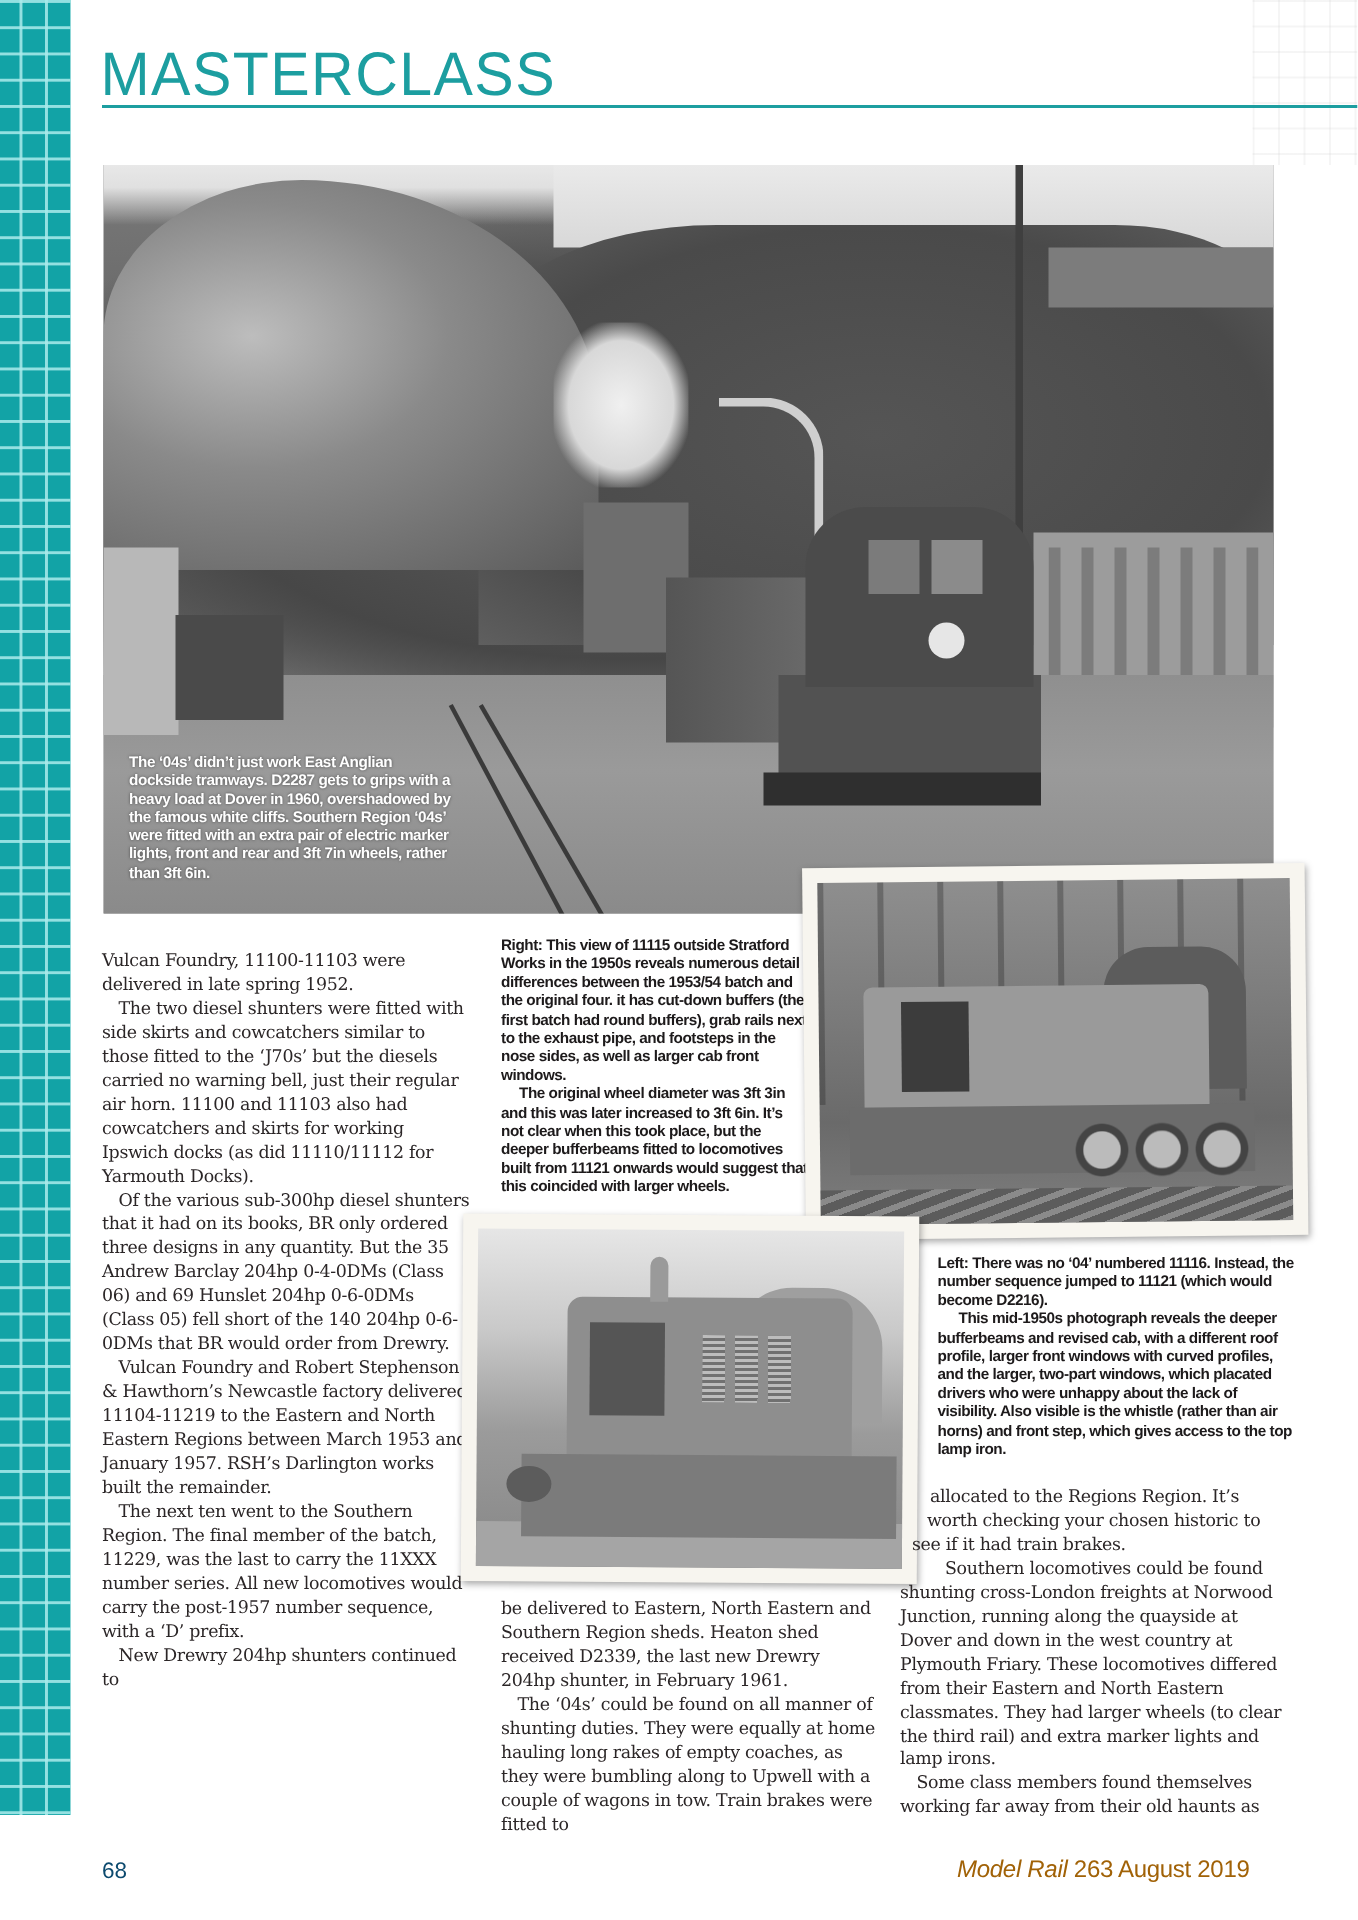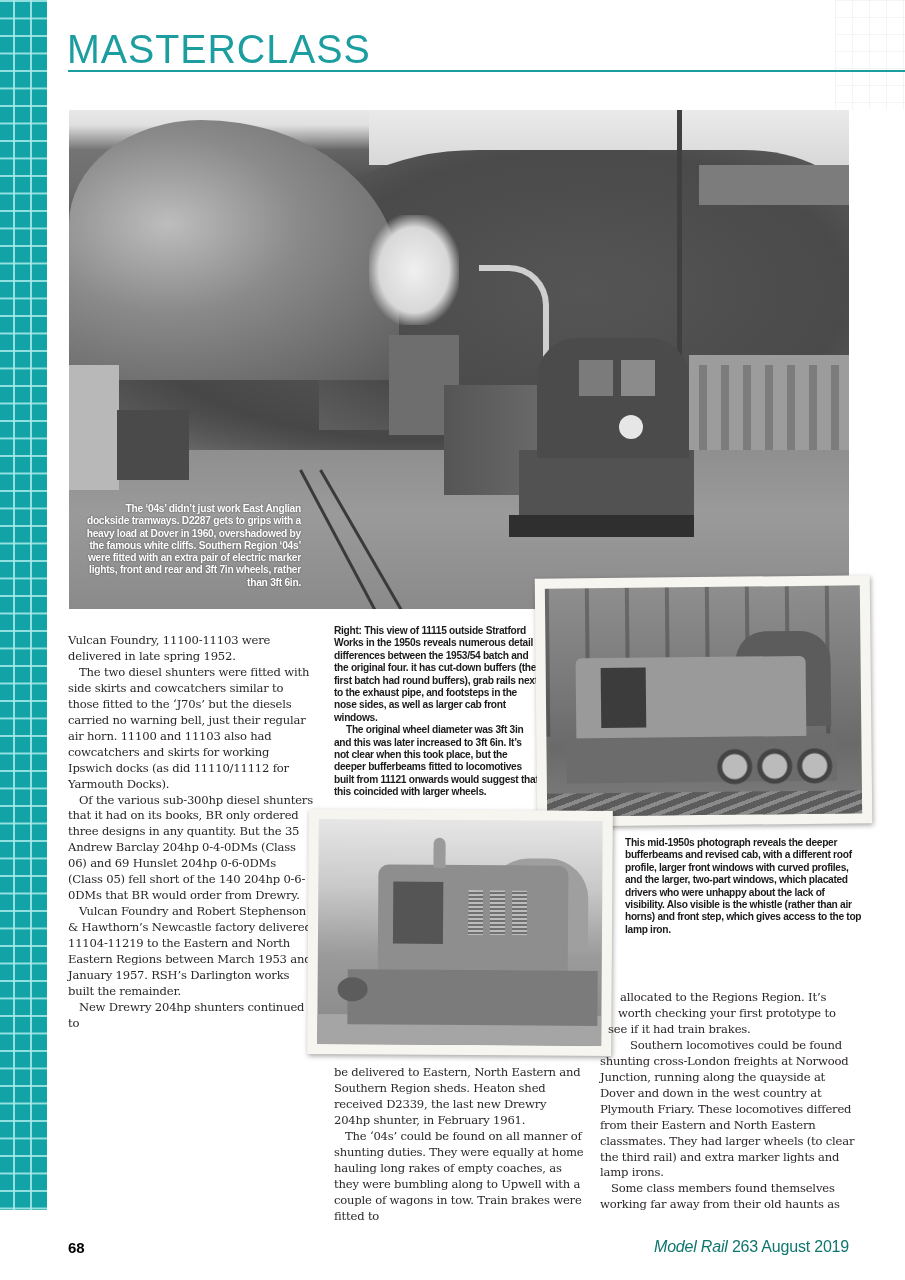--- a/index.html
+++ b/index.html
@@ -70,21 +70,20 @@
   .photo-main .loco-cab::after { content:""; position:absolute; left: 84px; top: 22px; width: 34px; height: 36px; background:#8b8b8b; }
   .photo-main .loco-body { position:absolute; left: 450px; top: 340px; width: 175px; height: 70px; background: #525252; }
   .photo-main .lamp-disc { position:absolute; left: 550px; top: 305px; width: 24px; height: 24px; border-radius:50%; background:#e6e6e6; }
   .photo-main .wheel-shadow { position:absolute; left: 440px; top: 405px; width: 185px; height: 22px; background:#2f2f2f; }
 
   .cap-main {
     position: absolute; left: 17px; top: 393px; width: 215px;
     font-family: "Liberation Sans", "DejaVu Sans", sans-serif; font-weight: 700;
     font-size: 10.2px; line-height: 12.3px; color: #ffffff; letter-spacing: -0.25px;
     text-shadow: 0 0 2px rgba(0,0,0,0.5);
-    text-align: right;
   }
 
   
   .col {
     position: absolute; font-size: 11.6px; line-height: 15.95px; color: #2b2627;
     letter-spacing: -0.2px;
   }
   .col p { text-indent: 11px; }
   .col p.noindent { text-indent: 0; }
   .col1 { left: 68px; top: 633px; width: 245px; }
@@ -136,25 +135,25 @@
     -webkit-mask-image: linear-gradient(90deg,#000 15px,transparent 15px,transparent 22px,#000 22px,#000 37px,transparent 37px,transparent 44px,#000 44px,#000 59px,transparent 59px);
     mask-image: linear-gradient(90deg,#000 15px,transparent 15px,transparent 22px,#000 22px,#000 37px,transparent 37px,transparent 44px,#000 44px,#000 59px,transparent 59px); }
   .inset-b .pic .cab { position:absolute; left: 170px; top: 38px; width: 100px; height: 90px; background: #9f9f9f; border-radius: 40px 40px 0 0; }
   .inset-b .pic .chimney { position:absolute; left: 115px; top: 18px; width: 12px; height: 30px; background:#9a9a9a; border-radius: 6px 6px 0 0; }
   .inset-b .pic .frame { position:absolute; left: 30px; top: 150px; width: 250px; height: 55px; background: #7b7b7b; }
   .inset-b .pic .buffer { position:absolute; left: 20px; top: 158px; width: 30px; height: 24px; border-radius: 50%; background: #5c5c5c; }
   .inset-b .pic .ground { position:absolute; left:0; bottom:0; width:100%; height: 30px; background: #a5a5a5; }
 
   .folio {
     position: absolute; left: 68px; top: 1239px;
-    font-family: "Liberation Sans", "DejaVu Sans", sans-serif; font-weight: 700; font-size: 15px; color: #000000;
+    font-family: "Liberation Sans", "DejaVu Sans", sans-serif; font-weight: 400; font-size: 15px; color: #0c4a6e;
   }
   .issue {
-    position: absolute; right: 56px; top: 1238px;
-    font-family: "Liberation Sans", "DejaVu Sans", sans-serif; font-size: 16px; color: #0f766e; letter-spacing: -0.2px;
+    position: absolute; right: 72px; top: 1238px;
+    font-family: "Liberation Sans", "DejaVu Sans", sans-serif; font-size: 16px; color: #a16207; letter-spacing: -0.2px;
   }
   .issue i { font-style: italic; }
 </style>
 </head>
 <body>
 
 <div class="grid-strip"></div>
 <div class="grid-faint"></div>
 
 <div class="masthead">MASTERCLASS</div>
@@ -181,20 +180,21 @@
   <div class="lamp-disc"></div>
   <div class="wheel-shadow"></div>
   <div class="cap-main">The ‘04s’ didn’t just work East Anglian dockside tramways. D2287 gets to grips with a heavy load at Dover in 1960, overshadowed by the famous white cliffs. Southern Region ‘04s’ were fitted with an extra pair of electric marker lights, front and rear and 3ft 7in wheels, rather than 3ft 6in.</div>
 </div>
 
 <div class="col col1">
   <p class="noindent">Vulcan Foundry, 11100-11103 were delivered in late spring 1952.</p>
   <p>The two diesel shunters were fitted with side skirts and cowcatchers similar to those fitted to the ‘J70s’ but the diesels carried no warning bell, just their regular air horn. 11100 and 11103 also had cowcatchers and skirts for working Ipswich docks (as did 11110/11112 for Yarmouth Docks).</p>
   <p>Of the various sub-300hp diesel shunters that it had on its books, BR only ordered three designs in any quantity. But the 35 Andrew Barclay 204hp 0-4-0DMs (Class 06) and 69 Hunslet 204hp 0-6-0DMs (Class 05) fell short of the 140 204hp 0-6-0DMs that BR would order from Drewry.</p>
   <p>Vulcan Foundry and Robert Stephenson &amp; Hawthorn’s Newcastle factory delivered 11104-11219 to the Eastern and North Eastern Regions between March 1953 and January 1957. RSH’s Darlington works built the remainder.</p>
+  <p>The next ten went to the Southern Region. The final member of the batch, 11229, was the last to carry the 11XXX number series. All new locomotives would carry the post-1957 number sequence, with a ‘D’ prefix.</p>
   <p>New Drewry 204hp shunters continued to</p>
 </div>
 
 <div class="cap-side cap-right">
   <p>Right: This view of 11115 outside Stratford Works in the 1950s reveals numerous detail differences between the 1953/54 batch and the original four. it has cut-down buffers (the first batch had round buffers), grab rails next to the exhaust pipe, and footsteps in the nose sides, as well as larger cab front windows.</p>
   <p>The original wheel diameter was 3ft 3in and this was later increased to 3ft 6in. It’s not clear when this took place, but the deeper bufferbeams fitted to locomotives built from 11121 onwards would suggest that this coincided with larger wheels.</p>
 </div>
 
 <div class="inset inset-a">
   <div class="pic">
@@ -215,30 +215,31 @@
     <div class="chimney"></div>
     <div class="grille"></div>
     <div class="louvres"></div>
     <div class="ground"></div>
     <div class="frame"></div>
     <div class="buffer"></div>
   </div>
 </div>
 
 <div class="cap-side cap-left">
+  <p>Left: There was no ‘04’ numbered 11116. Instead, the number sequence jumped to 11121 (which would become D2216).</p>
   <p>This mid-1950s photograph reveals the deeper bufferbeams and revised cab, with a different roof profile, larger front windows with curved profiles, and the larger, two-part windows, which placated drivers who were unhappy about the lack of visibility. Also visible is the whistle (rather than air horns) and front step, which gives access to the top lamp iron.</p>
 </div>
 
 <div class="col col2">
   <p class="noindent">be delivered to Eastern, North Eastern and Southern Region sheds. Heaton shed received D2339, the last new Drewry 204hp shunter, in February 1961.</p>
   <p>The ‘04s’ could be found on all manner of shunting duties. They were equally at home hauling long rakes of empty coaches, as they were bumbling along to Upwell with a couple of wagons in tow. Train brakes were fitted to</p>
 </div>
 
 <div class="col col3">
   <div class="wrap l2">allocated to the Regions Region. It’s</div>
-  <div class="wrap l3">worth checking your first prototype to</div>
+  <div class="wrap l3">worth checking your chosen historic to</div>
   <div class="wrap l4">see if it had train brakes.</div>
   <p class="indent2">Southern locomotives could be found shunting cross-London freights at Norwood Junction, running along the quayside at Dover and down in the west country at Plymouth Friary. These locomotives differed from their Eastern and North Eastern classmates. They had larger wheels (to clear the third rail) and extra marker lights and lamp irons.</p>
   <p>Some class members found themselves working far away from their old haunts as</p>
 </div>
 
 <div class="folio">68</div>
 <div class="issue"><i>Model Rail</i><span> 263 August 2019</span></div>
 
 </body></html>

